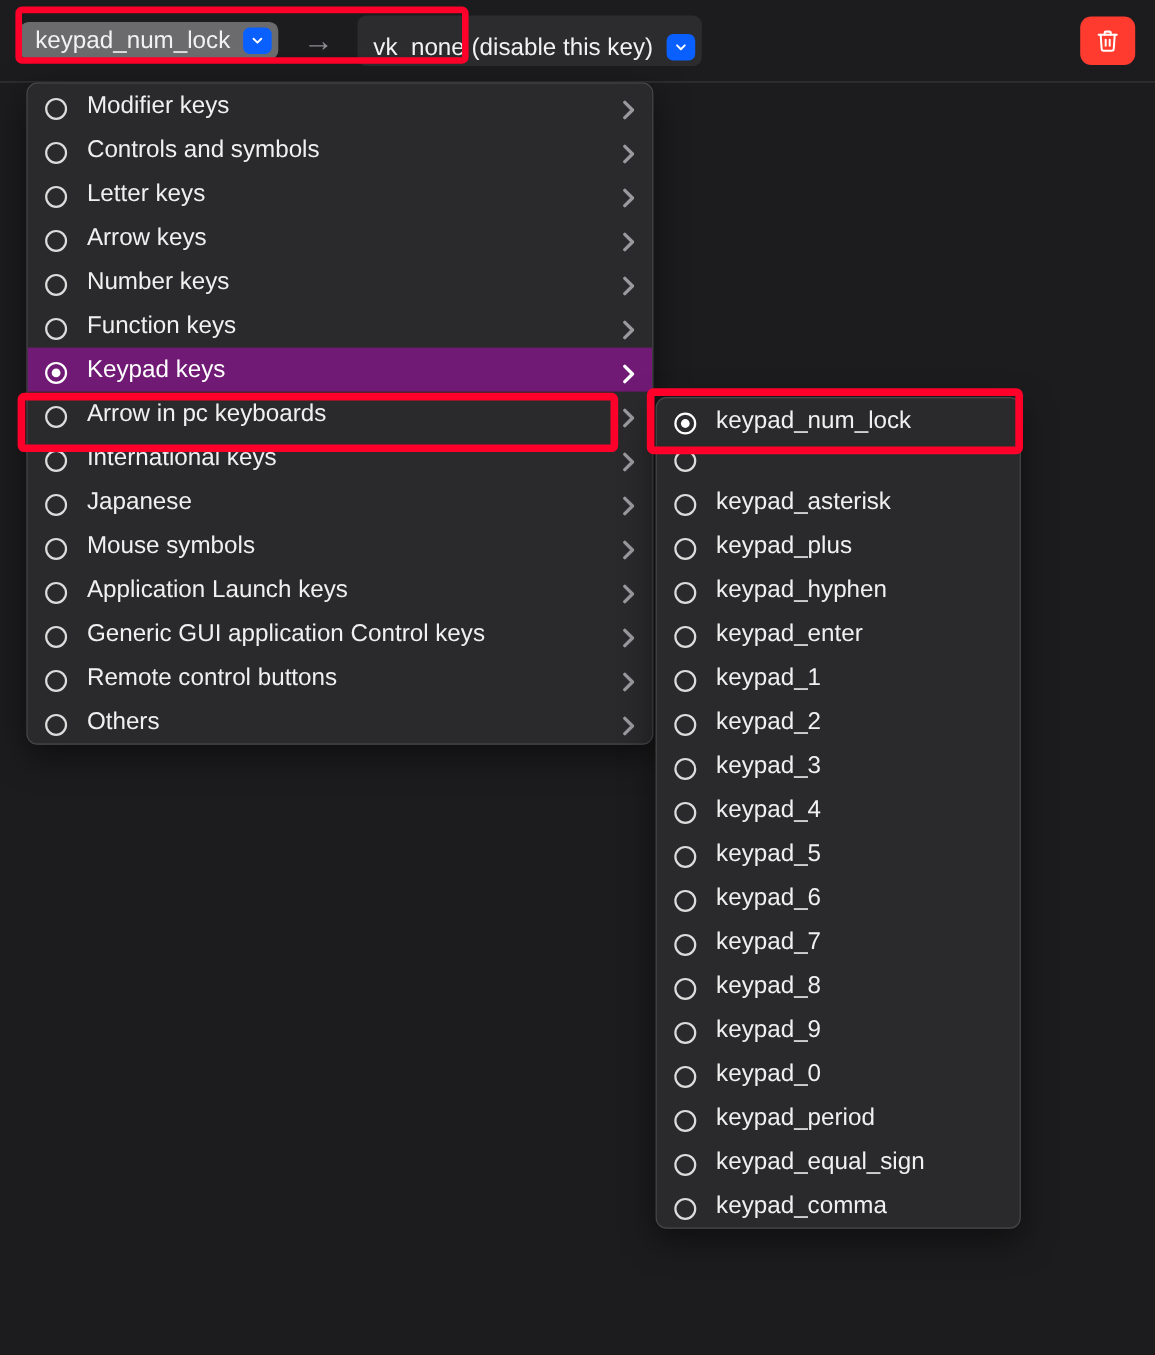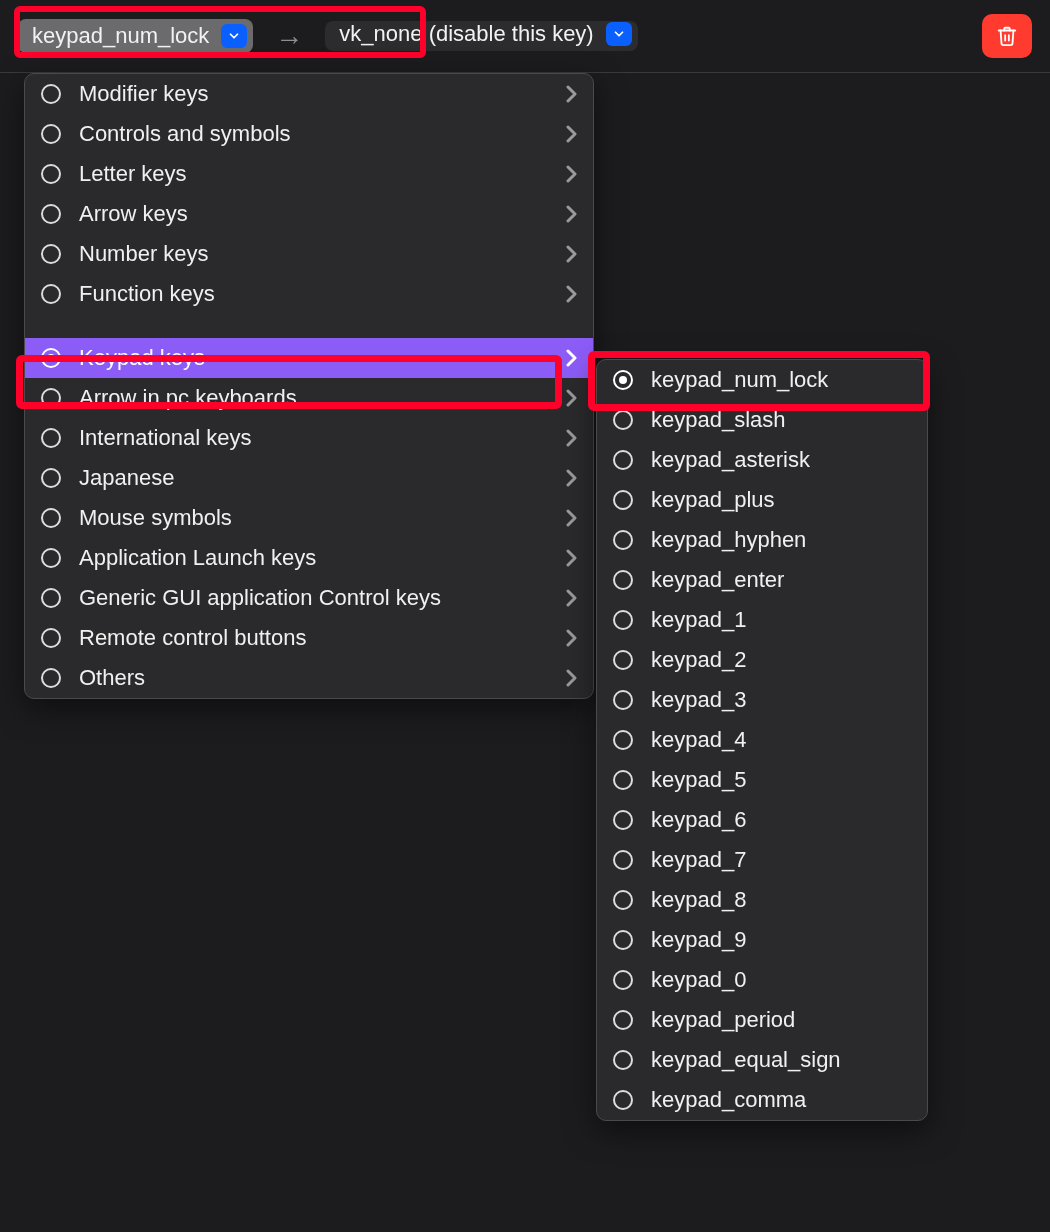--- a/index.html
+++ b/index.html
@@ -25,21 +25,21 @@
     align-items: center;
     padding: 4px 6px 4px 14px;
     font-size: 22px;
     color: #f2f2f2;
   }
   .dropdown-b {
     background: #2c2c2e;
     border-radius: 8px;
     display: inline-flex;
     align-items: center;
-    padding: 0 6px 4px 14px;
+    padding: 16px 6px 4px 14px;
     font-size: 22px;
     color: #f2f2f2;
   }
   .dd-text { margin-right: 12px; white-space: nowrap; }
   .dd-caret {
     background: #0a60ff;
     border-radius: 6px;
     width: 26px;
     height: 24px;
     display: flex;
@@ -74,21 +74,21 @@
     background: #2a2a2c;
     border: 1px solid #4a4a4c;
     border-radius: 10px;
     box-shadow: 0 10px 30px rgba(0,0,0,.5);
     overflow: hidden;
   }
   .panel-categories { left: 24px; top: 0; width: 570px; }
   .panel-sub { left: 596px; top: 286px; width: 332px; }
   .menu-item {
     display: flex;
-    align-items: center;
+    align-items: flex-end;
     padding: 7px 16px;
     font-size: 22px;
     color: #f0f0f0;
   }
   .menu-item .radio {
     width: 20px; height: 20px;
     border: 2px solid #dcdcdc;
     border-radius: 50%;
     margin-right: 18px;
     flex-shrink: 0;
@@ -105,23 +105,22 @@
     background: #ffffff;
     border-radius: 50%;
   }
   .menu-item .label { flex: 1; white-space: nowrap; overflow: hidden; text-overflow: ellipsis; }
   .menu-item .chev {
     width: 12px; height: 18px;
     margin-left: 10px;
     flex-shrink: 0;
   }
   .menu-item.active {
-    background: #8b5cf6;
+    background: #701a75;
     color: #ffffff;
-    margin-top: 24px;
   }
   .chev path { stroke: #9a9a9e; }
   .menu-item.active .chev path { stroke: #ffffff; }
   .hl-keypad {
     left: 16px; top: 282px; width: 546px; height: 54px;
     position: absolute;
     border: 7px solid #ff002b;
     border-radius: 6px;
     pointer-events: none;
     z-index: 5;
@@ -278,21 +277,20 @@
         </svg>
       </div>
     </div>
   <div class="menu-panel panel-sub" id="sub-panel">
       <div class="menu-item selected">
         <span class="radio"></span>
         <span class="label">keypad_num_lock</span>
       </div>
       <div class="menu-item">
         <span class="radio"></span>
-        <span class="label">keypad_slash</span>
       </div>
       <div class="menu-item">
         <span class="radio"></span>
         <span class="label">keypad_asterisk</span>
       </div>
       <div class="menu-item">
         <span class="radio"></span>
         <span class="label">keypad_plus</span>
       </div>
       <div class="menu-item">

